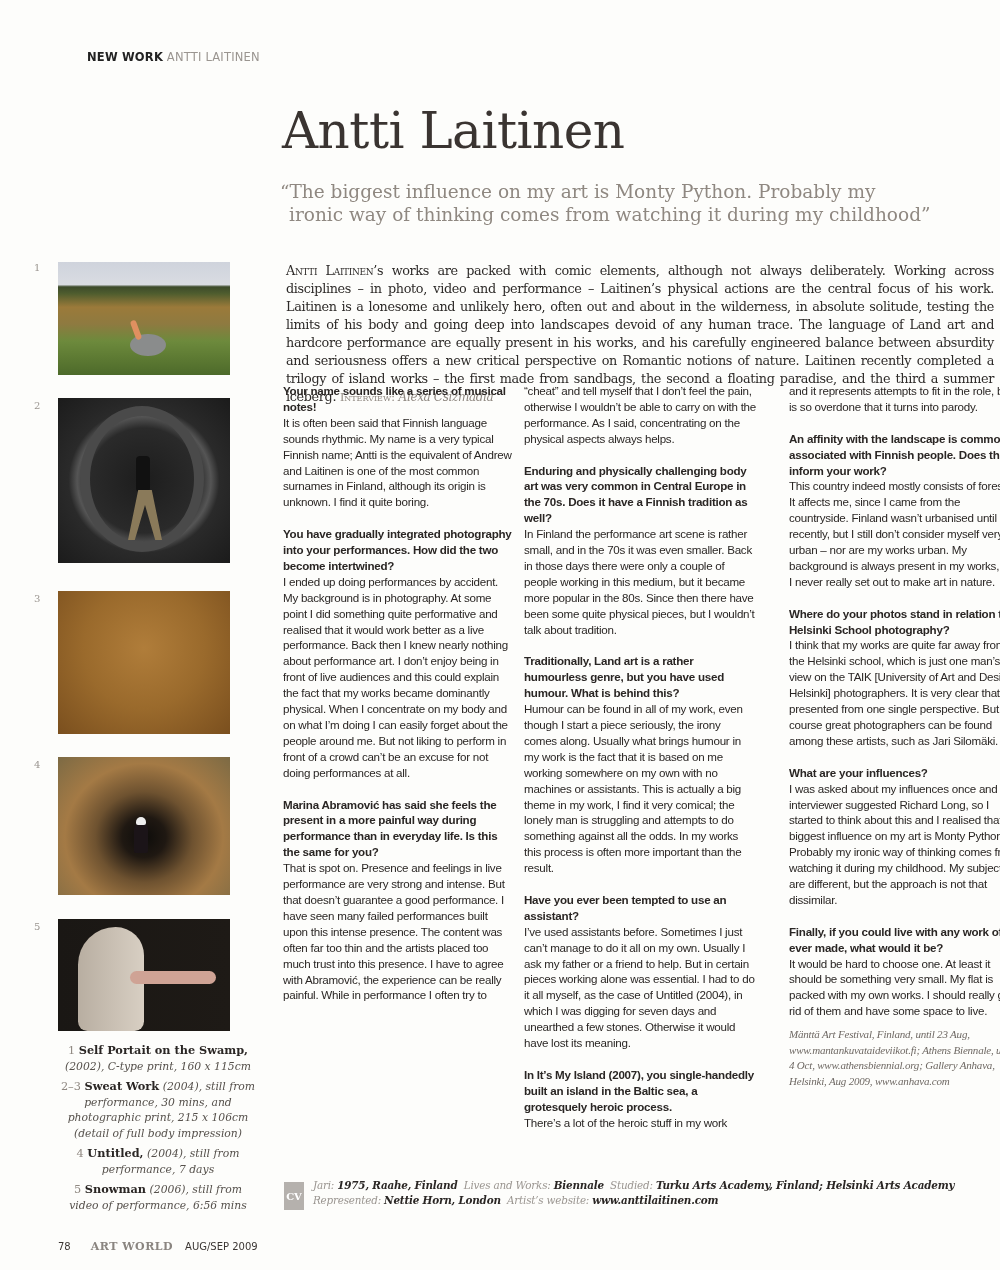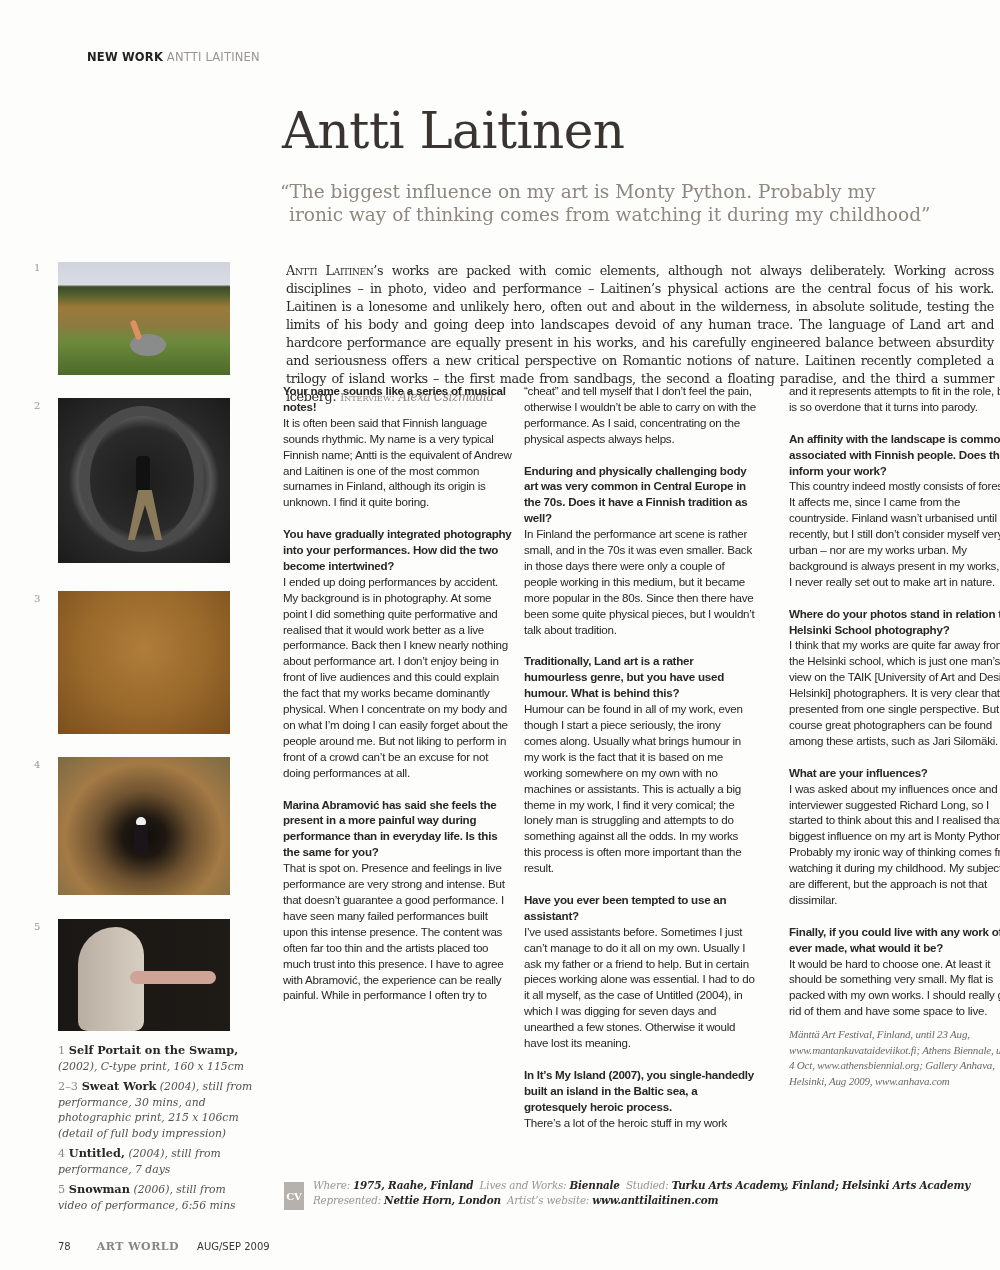--- a/index.html
+++ b/index.html
@@ -31,29 +31,29 @@
   .ph5 { top: 919px; height: 112px; background: linear-gradient(90deg, #1a1714 0%, #1e1a16 100%); }
   .face { position: absolute; left: 20px; top: 8px; width: 66px; height: 104px; border-radius: 40px 30px 10px 10px; background: linear-gradient(90deg, #b8aea1, #d8cfc3); }
   .nose { position: absolute; left: 72px; top: 52px; width: 86px; height: 13px; border-radius: 8px; background: #cfa395; }
   .hole-figure { position: absolute; left: 76px; top: 66px; width: 14px; height: 30px; background: #1b1418; border-radius: 6px 6px 2px 2px; }
   .hole-head { position: absolute; left: 78px; top: 60px; width: 10px; height: 8px; background: #eee; border-radius: 5px 5px 2px 2px; }
   .wheel { position: absolute; left: 22px; top: 8px; width: 124px; height: 146px; border-radius: 50%; border: 10px solid #4a4a4a; box-sizing: border-box; }
   .walker { position: absolute; left: 78px; top: 58px; width: 14px; height: 36px; background: #111; border-radius: 4px; }
   .walker-legs { position: absolute; left: 70px; top: 92px; width: 34px; height: 50px; background: #8a7a5a; clip-path: polygon(30% 0, 70% 0, 100% 100%, 80% 100%, 50% 30%, 20% 100%, 0 100%); }
   .swamp-arm { position: absolute; left: 75px; top: 58px; width: 6px; height: 20px; background: #e09060; border-radius: 3px; transform: rotate(-20deg); }
   .swamp-pool { position: absolute; left: 72px; top: 72px; width: 36px; height: 22px; background: #8a8c8c; border-radius: 50%; }
-  .captions { left: 58px; top: 1043px; width: 200px; font-family: "DejaVu Serif", serif; font-size: 11.3px; line-height: 15.5px; color: #3b3633; }
+  .captions { left: 58px; top: 1043px; width: 200px; font-family: "DejaVu Serif", serif; font-size: 11.3px; line-height: 15.5px; color: #3b3633; text-align: center; }
   .captions p { margin: 0 0 5px 0; }
   .captions .num { color: #8f8881; }
   .captions .t { font-weight: bold; color: #2a2624; }
   .captions .d { font-style: italic; color: #55504b; font-size: 10.8px; }
   .cv-box { left: 284px; top: 1182px; width: 20px; height: 28px; background: #b5b1ad; color: #fff; font-family: "DejaVu Serif", serif; font-size: 10px; font-weight: bold; display: flex; align-items: center; justify-content: center; }
   .cv-text { left: 313px; top: 1178px; font-family: "DejaVu Serif", serif; font-size: 10.4px; line-height: 15px; font-style: italic; color: #9a9590; white-space: nowrap; letter-spacing: -0.2px; }
   .cv-text .v { color: #2a2624; font-weight: bold; font-style: italic; }
-  .footer { left: 58px; top: 1240px; font-size: 10px; color: #3b3633; display: flex; gap: 26px; align-items: baseline; }
+  .footer { left: 58px; top: 1240px; font-size: 10px; color: #3b3633; display: flex; gap: 20px; align-items: baseline; }
   .footer .pg { font-family: "DejaVu Sans", sans-serif; }
   .footer .mag { font-family: "DejaVu Serif", serif; font-weight: bold; color: #8a8580; letter-spacing: 0.5px; font-size: 11px; }
   .footer .issue { font-family: "DejaVu Sans", sans-serif; margin-left: -8px; }
 </style>
 </head>
 <body>
 
 <div class="abs section-tag">
   <span class="strong">NEW WORK</span>
   <span class="light">ANTTI LAITINEN</span>
@@ -126,21 +126,21 @@
   <p><span class="q">An affinity with the landscape is commonly associated with Finnish people. Does this inform your work?</span><span>This country indeed mostly consists of forests. It affects me, since I came from the countryside. Finland wasn’t urbanised until recently, but I still don’t consider myself very urban – nor are my works urban. My background is always present in my works, but I never really set out to make art in nature.</span></p>
   <p><span class="q">Where do your photos stand in relation to Helsinki School photography?</span><span>I think that my works are quite far away from the Helsinki school, which is just one man’s view on the TAIK [University of Art and Design, Helsinki] photographers. It is very clear that it is presented from one single perspective. But of course great photographers can be found among these artists, such as Jari Silomäki.</span></p>
   <p><span class="q">What are your influences?</span><span>I was asked about my influences once and the interviewer suggested Richard Long, so I started to think about this and I realised that the biggest influence on my art is Monty Python. Probably my ironic way of thinking comes from watching it during my childhood. My subjects are different, but the approach is not that dissimilar.</span></p>
   <p style="margin-bottom:8px"><span class="q">Finally, if you could live with any work of art ever made, what would it be?</span><span>It would be hard to choose one. At least it should be something very small. My flat is packed with my own works. I should really get rid of them and have some space to live.</span></p>
   <div class="credits">Mänttä Art Festival, Finland, until 23 Aug, www.mantankuvataideviikot.fi; Athens Biennale, until 4 Oct, www.athensbiennial.org; Gallery Anhava, Helsinki, Aug 2009, www.anhava.com</div>
 </div>
 
 <div class="abs cv-box">CV</div>
 <div class="abs cv-text">
   <div>
-    <span>Where:</span> <span class="v">1975, Raahe, Finland</span>&nbsp;
+    <span>Jari:</span> <span class="v">1975, Raahe, Finland</span>&nbsp;
     <span>Lives and Works:</span> <span class="v">Biennale</span>&nbsp;
     <span>Studied:</span> <span class="v">Turku Arts Academy, Finland; Helsinki Arts Academy</span>
   </div>
   <div>
     <span>Represented:</span> <span class="v">Nettie Horn, London</span>&nbsp;
     <span>Artist’s website:</span> <span class="v">www.anttilaitinen.com</span>
   </div>
 </div>
 
 <div class="abs footer">

